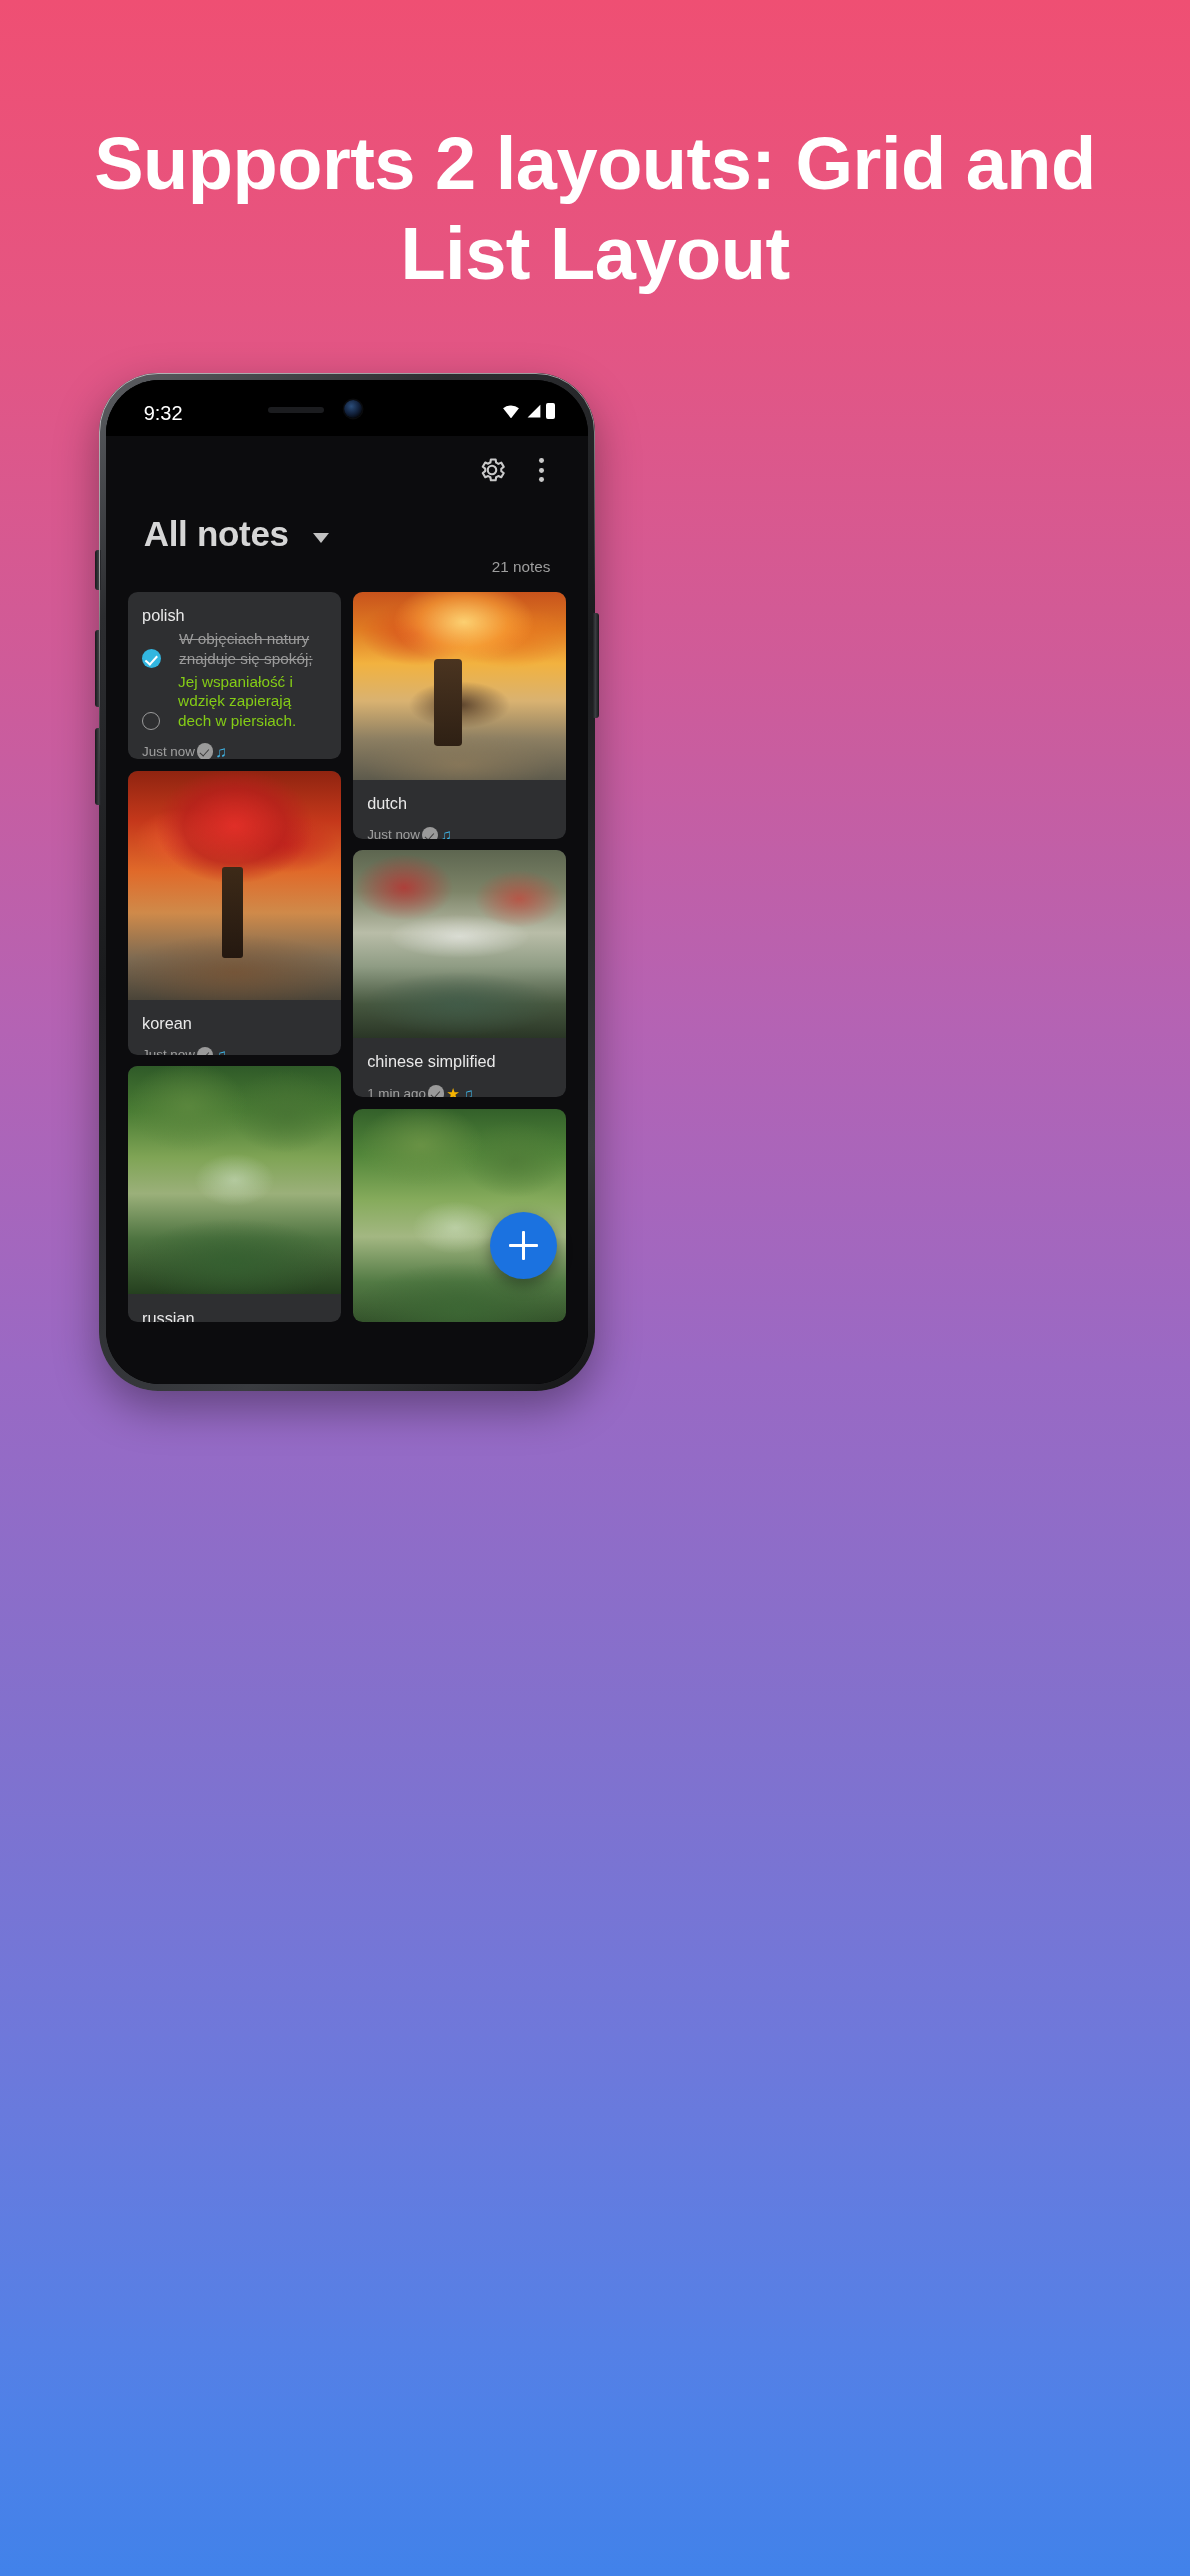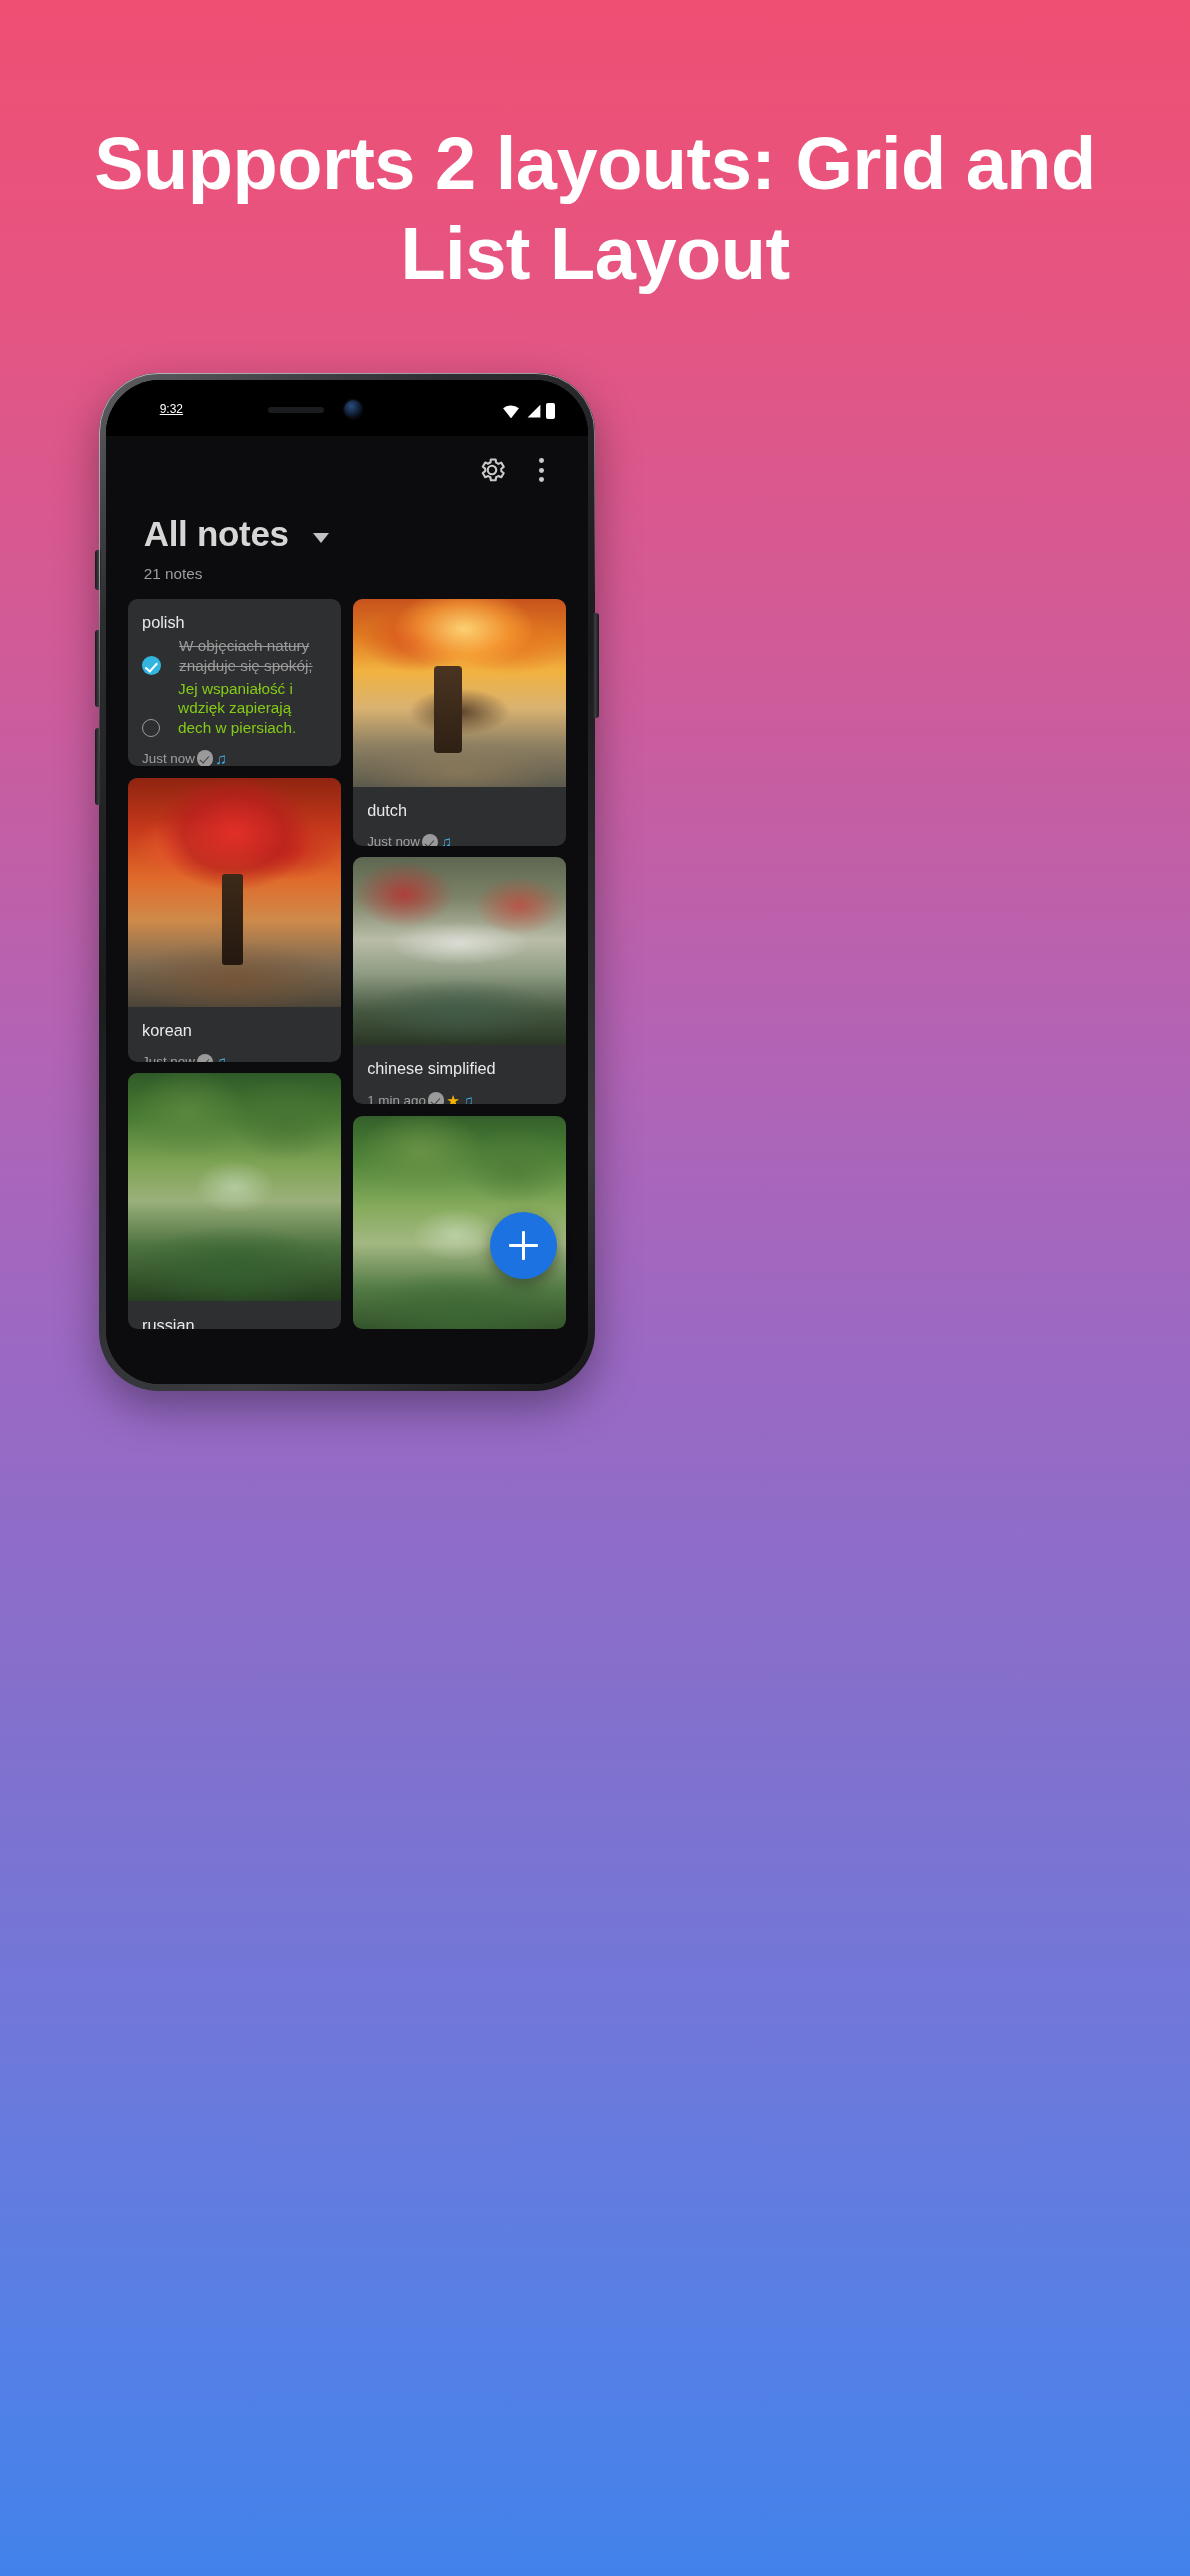--- a/index.html
+++ b/index.html
@@ -75,22 +75,22 @@
     overflow:hidden;
   }
 
   
   .statusbar {
     height:56px; position:relative;
     display:flex; align-items:center;
     background:#000;
   }
   .sb-time {
-    position:absolute; left:54px; top:22px;
-    font-size:12px; color:#fff; font-weight:500;text-decoration:underline;
+    position:absolute; left:38px; top:22px;
+    font-size:20px; color:#fff; font-weight:500;
   }
   .sb-speaker {
     position:absolute; left:50%; top:27px; transform:translateX(-79px);
     width:56px; height:6.7px; border-radius:3.8px;
     background:#1b1c1f;
   }
   .sb-camera {
     position:absolute; left:50%; top:20px; transform:translateX(-2.9px);
     width:18px; height:18px; border-radius:50%;
     background:radial-gradient(circle at 40% 35%, #2b4d7a 0%, #11203a 50%, #05070c 78%, #0b0c0f 100%);
@@ -114,21 +114,21 @@
   .dots i { width:4.8px; height:4.8px; border-radius:50%; background:#c9c9c9; display:block; }
 
   
   .titleblock { padding:9.6px 38px 0 38px; }
   .title-row { display:flex; align-items:center; gap:24px; }
   .title-main { font-size:35px; font-weight:bold; color:#d6d6d6; letter-spacing:-0.3px; }
   .caret {
     width:0; height:0; border-left:8.6px solid transparent; border-right:8.6px solid transparent;
     border-top:10.5px solid #c2c2c2; margin-top:6.7px;
   }
-  .subcount { font-size:15.3px; color:#9e9e9e; margin-top:11px; }
+  .subcount { font-size:15.3px; color:#9e9e9e; margin-top:4px;text-align:right; }
 
   
   .searchwrap { padding:19px 38px 0 38px; }
   .searchbar {
     height:52px; border-radius:26px; background:#262628;
     display:flex; align-items:center; gap:13.4px; padding:0 21px;
   }
   .search-ph { font-size:16.3px; color:#a6a6a6; }
 
   

